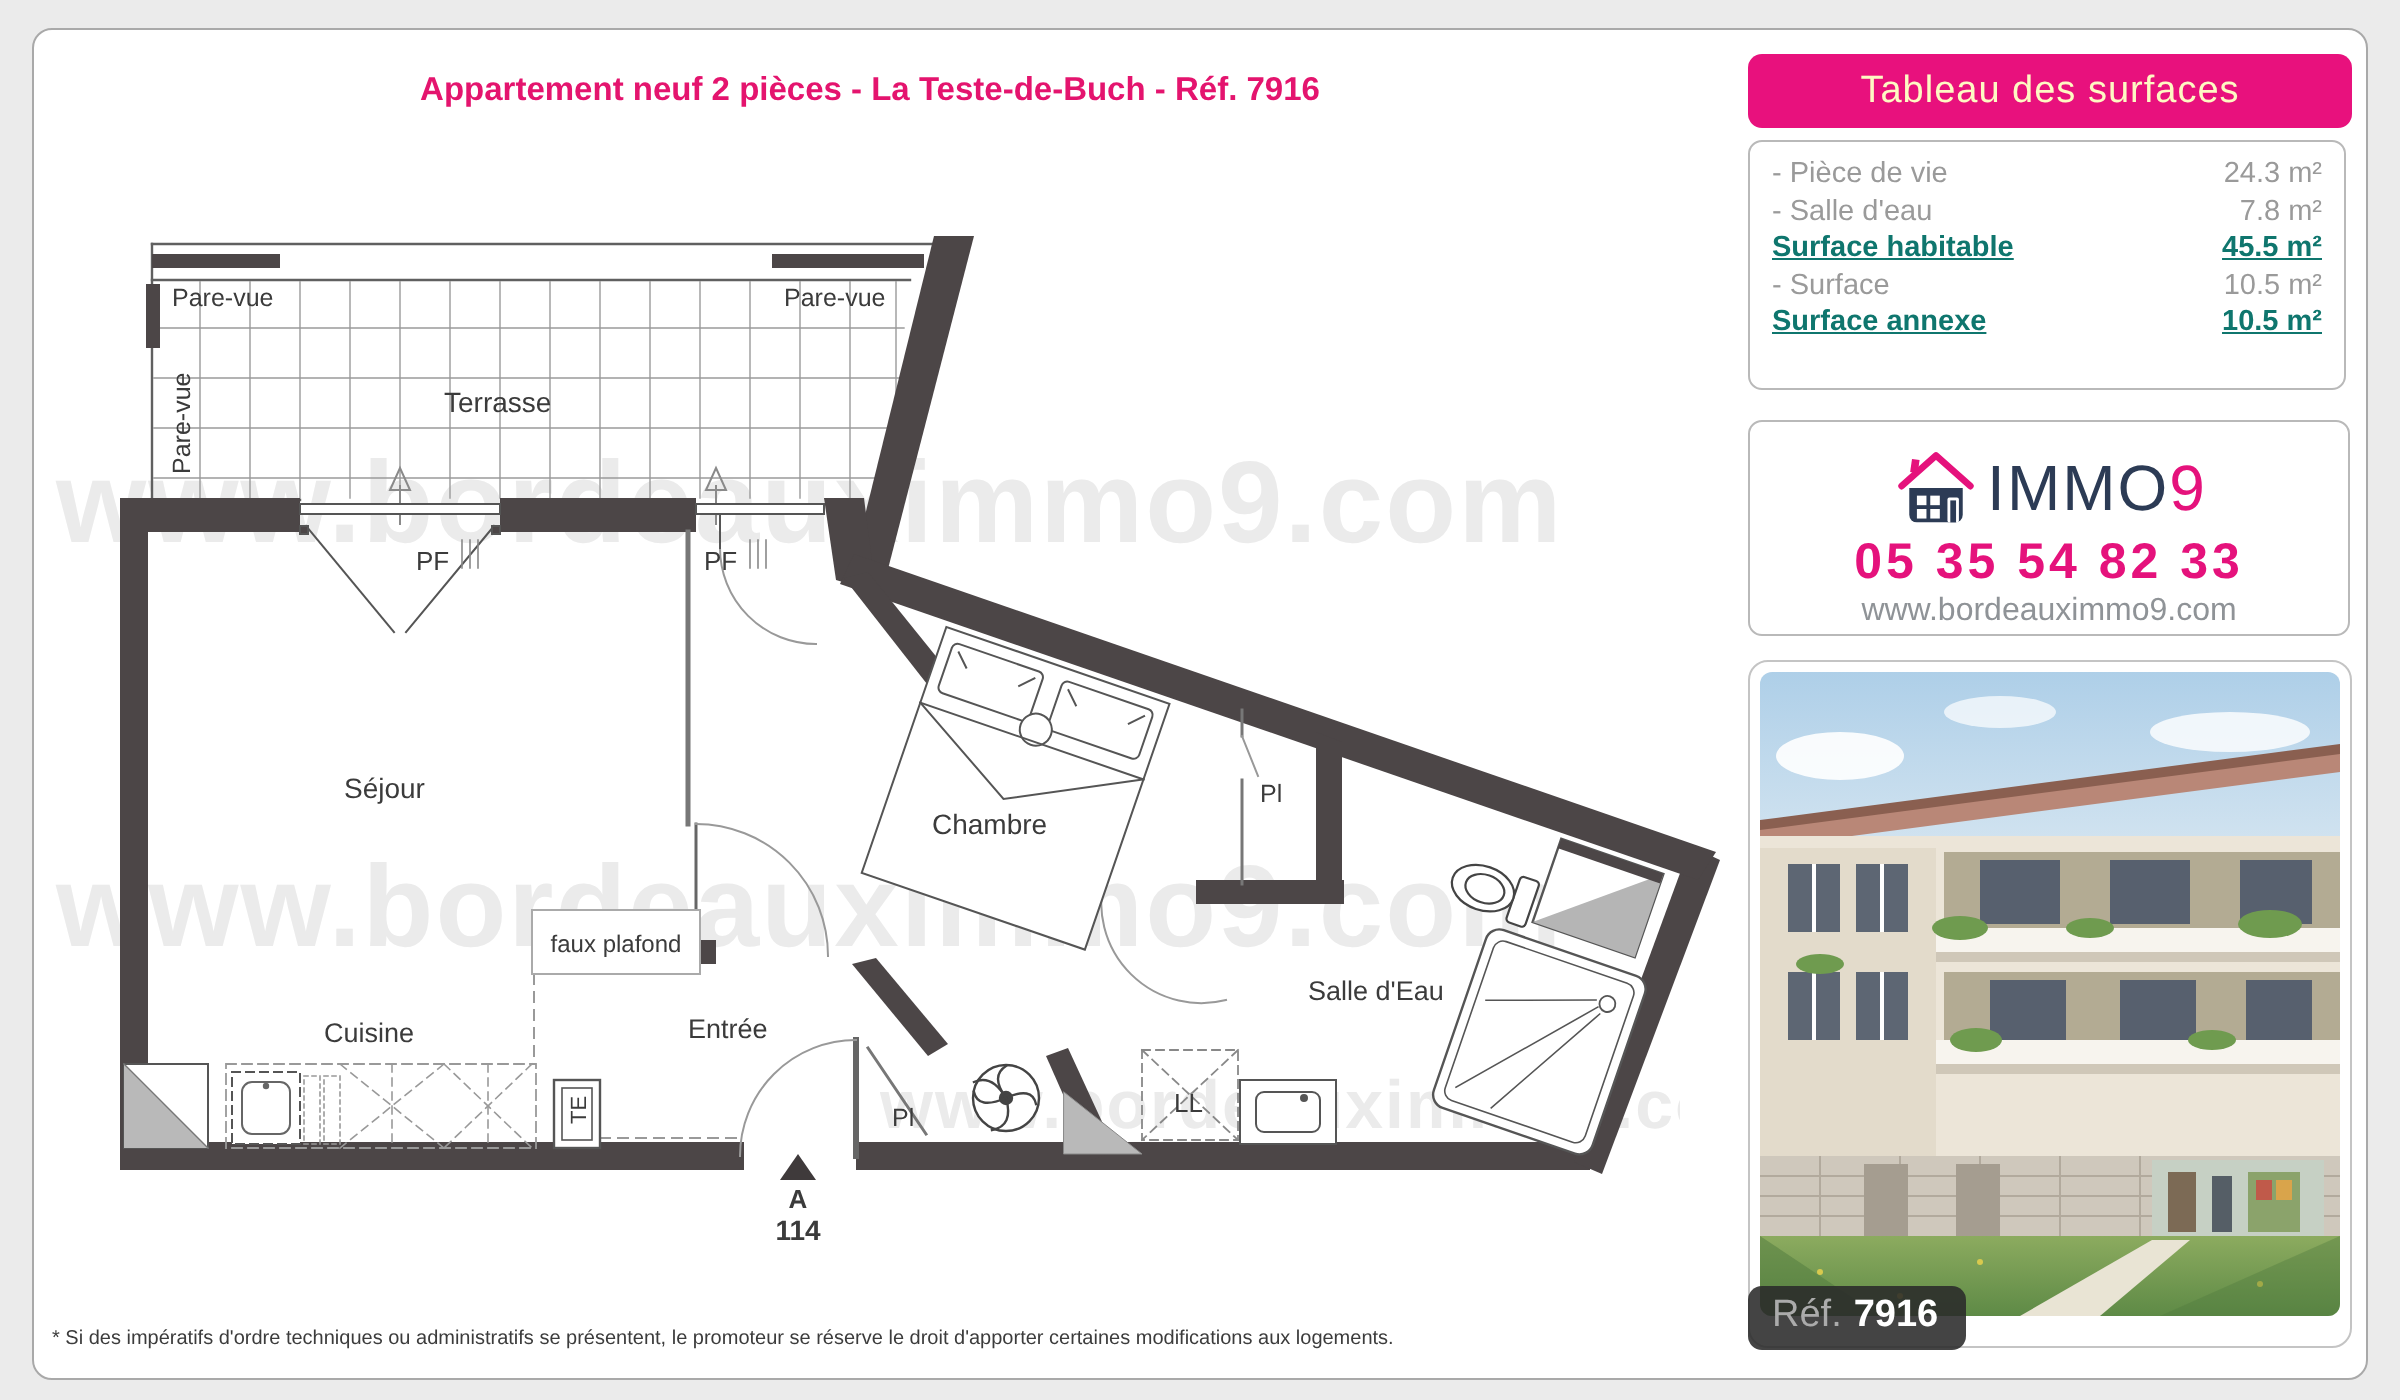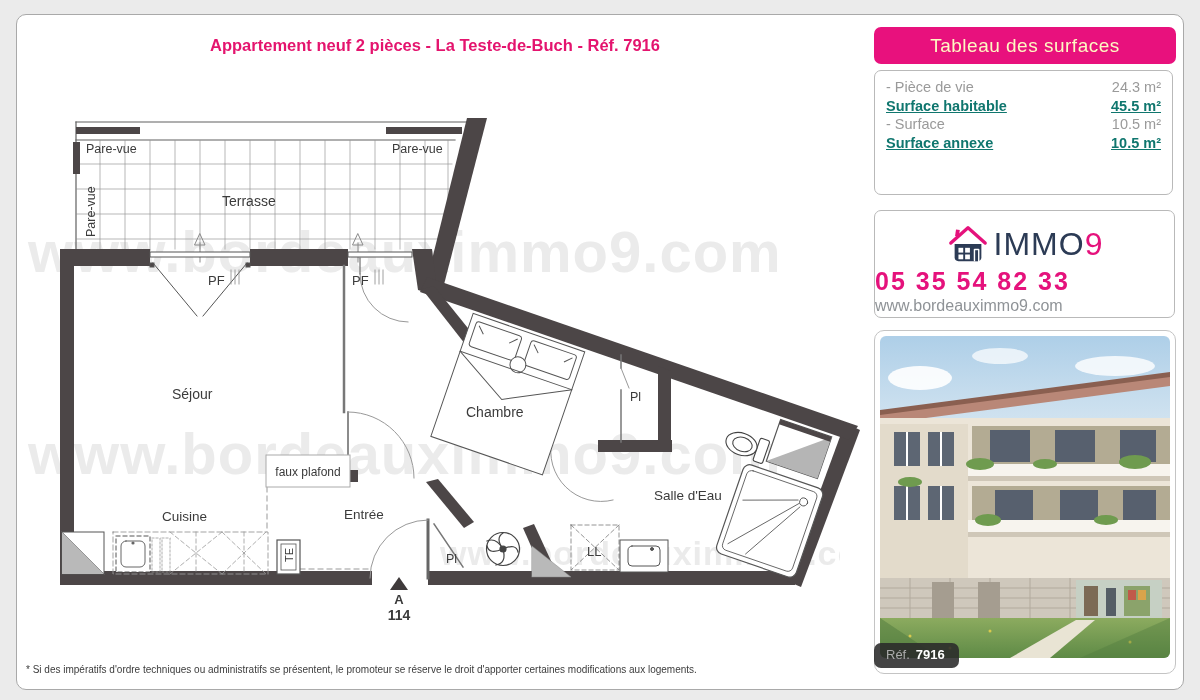--- a/index.html
+++ b/index.html
@@ -11,29 +11,29 @@
   .wm3{left:440px;top:534px;font-size:34px;width:400px;overflow:hidden;}
   .page-title{position:absolute;left:20px;top:36px;width:830px;text-align:center;font-size:16.5px;font-weight:bold;color:#e4146e;z-index:5;}
   .plan-svg{position:absolute;left:0;top:0;width:870px;height:660px;z-index:3;}
   .footnote{position:absolute;left:26px;top:664px;font-size:10px;color:#3c3c3c;z-index:5;}
 
   .right-col{position:absolute;left:874px;top:0;width:302px;z-index:6;}
   .surf-header{position:absolute;left:0;top:27px;width:302px;height:37px;background:#e8117d;border-radius:7px;color:#fef9c3;font-size:19px;display:flex;align-items:center;justify-content:center;letter-spacing:.5px;}
   .surf-box{position:absolute;left:0;top:70px;width:299px;height:125px;border:1.5px solid #b9b9b9;border-radius:7px;background:#fff;padding:7px 11px;box-sizing:border-box;}
   .surf-row{display:flex;justify-content:space-between;font-size:14.5px;line-height:18.5px;color:#9a9a9a;}
   .surf-row.bold{font-weight:bold;color:#0f766e;text-decoration:underline;}
-  .contact-box{position:absolute;left:0;top:210px;width:299px;height:106px;border:1.5px solid #b9b9b9;border-radius:7px;background:#fff;}
+  .contact-box{position:absolute;left:0;top:210px;width:299px;height:106px;border:1.5px solid #b9b9b9;border-radius:7px;background:#fff;text-align:center;}
   .logo-row{margin-top:12px;display:flex;align-items:center;justify-content:center;gap:4px;}
   .logo-text{font-size:32px;color:#2c3b55;letter-spacing:1px;}
   .logo-text .nine{color:#e5127c;}
   .phone{margin-top:2px;font-size:25px;font-weight:bold;color:#e5127c;letter-spacing:2px;}
   .website{margin-top:1px;font-size:16px;color:#8f9397;}
   .photo-box{position:absolute;left:0;top:330px;width:290px;height:332px;background:#fff;border:1px solid #c4c4c4;border-radius:10px;padding:5px;}
   .photo-box svg{border-radius:6px;display:block;}
-  .ref-badge{position:absolute;left:0px;top:643px;background:rgba(42,42,42,0.88);border-radius:7px;padding:4px 14px 6px 12px;font-size:13px;z-index:8;}
+  .ref-badge{position:absolute;left:0px;top:643px;background:rgba(42,42,42,0.88);border-radius:7px;padding:4px 14px 6px 12px;font-size:19px;z-index:8;}
   .ref-badge .lbl{color:#ababab;}
   .ref-badge .num{color:#ffffff;font-weight:bold;margin-left:6px;}
   text{font-family:"Liberation Sans",sans-serif;fill:#3b3b3b;}
 </style>
 </head>
 <body>
 
 <div class="big-panel"></div>
 
 <div class="watermark wm1">www.bordeauximmo9.com</div>
@@ -254,20 +254,24 @@
 <div class="footnote">* Si des impératifs d'ordre techniques ou administratifs se présentent, le promoteur se réserve le droit d'apporter certaines modifications aux logements.</div>
 
 <div class="right-col">
   <div class="surf-header">Tableau des surfaces</div>
 
   <div class="surf-box">
     <div class="surf-row">
       <span>- Pièce de vie</span>
       <span>24.3 m²</span>
     </div>
+    <div class="surf-row">
+      <span>- Salle d'eau</span>
+      <span>7.8 m²</span>
+    </div>
     <div class="surf-row bold">
       <span>Surface habitable</span>
       <span>45.5 m²</span>
     </div>
     <div class="surf-row">
       <span>- Surface</span>
       <span>10.5 m²</span>
     </div>
     <div class="surf-row bold">
       <span>Surface annexe</span>

